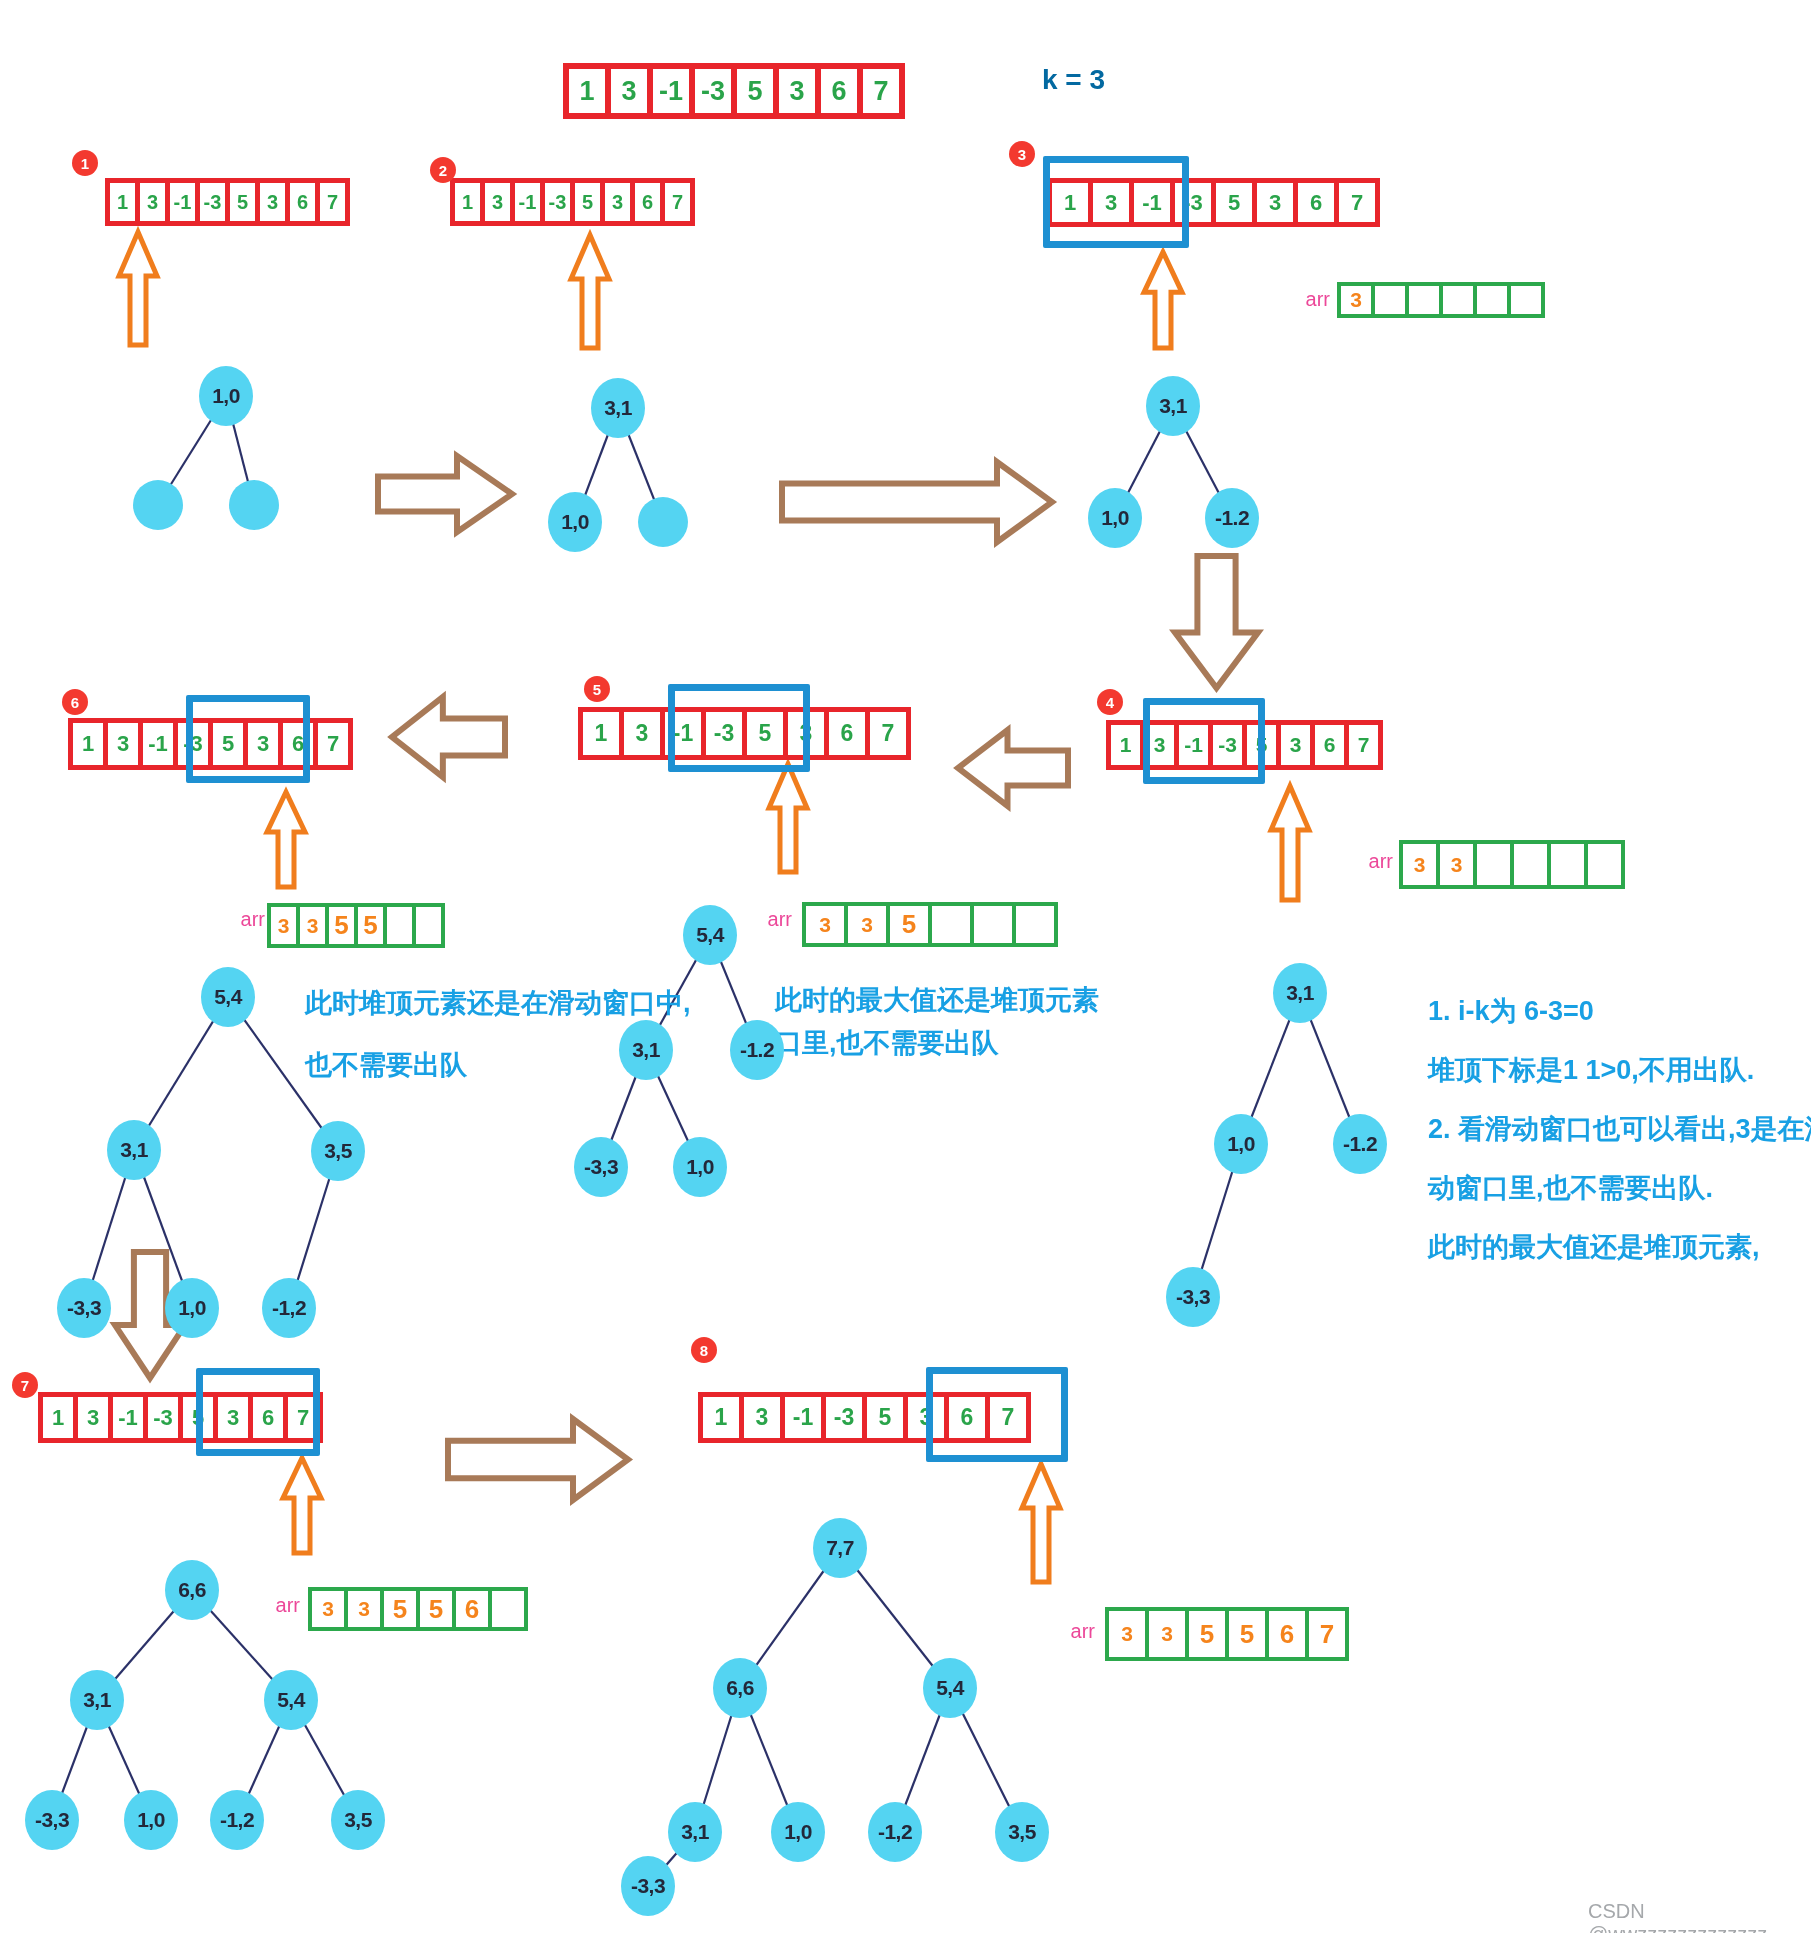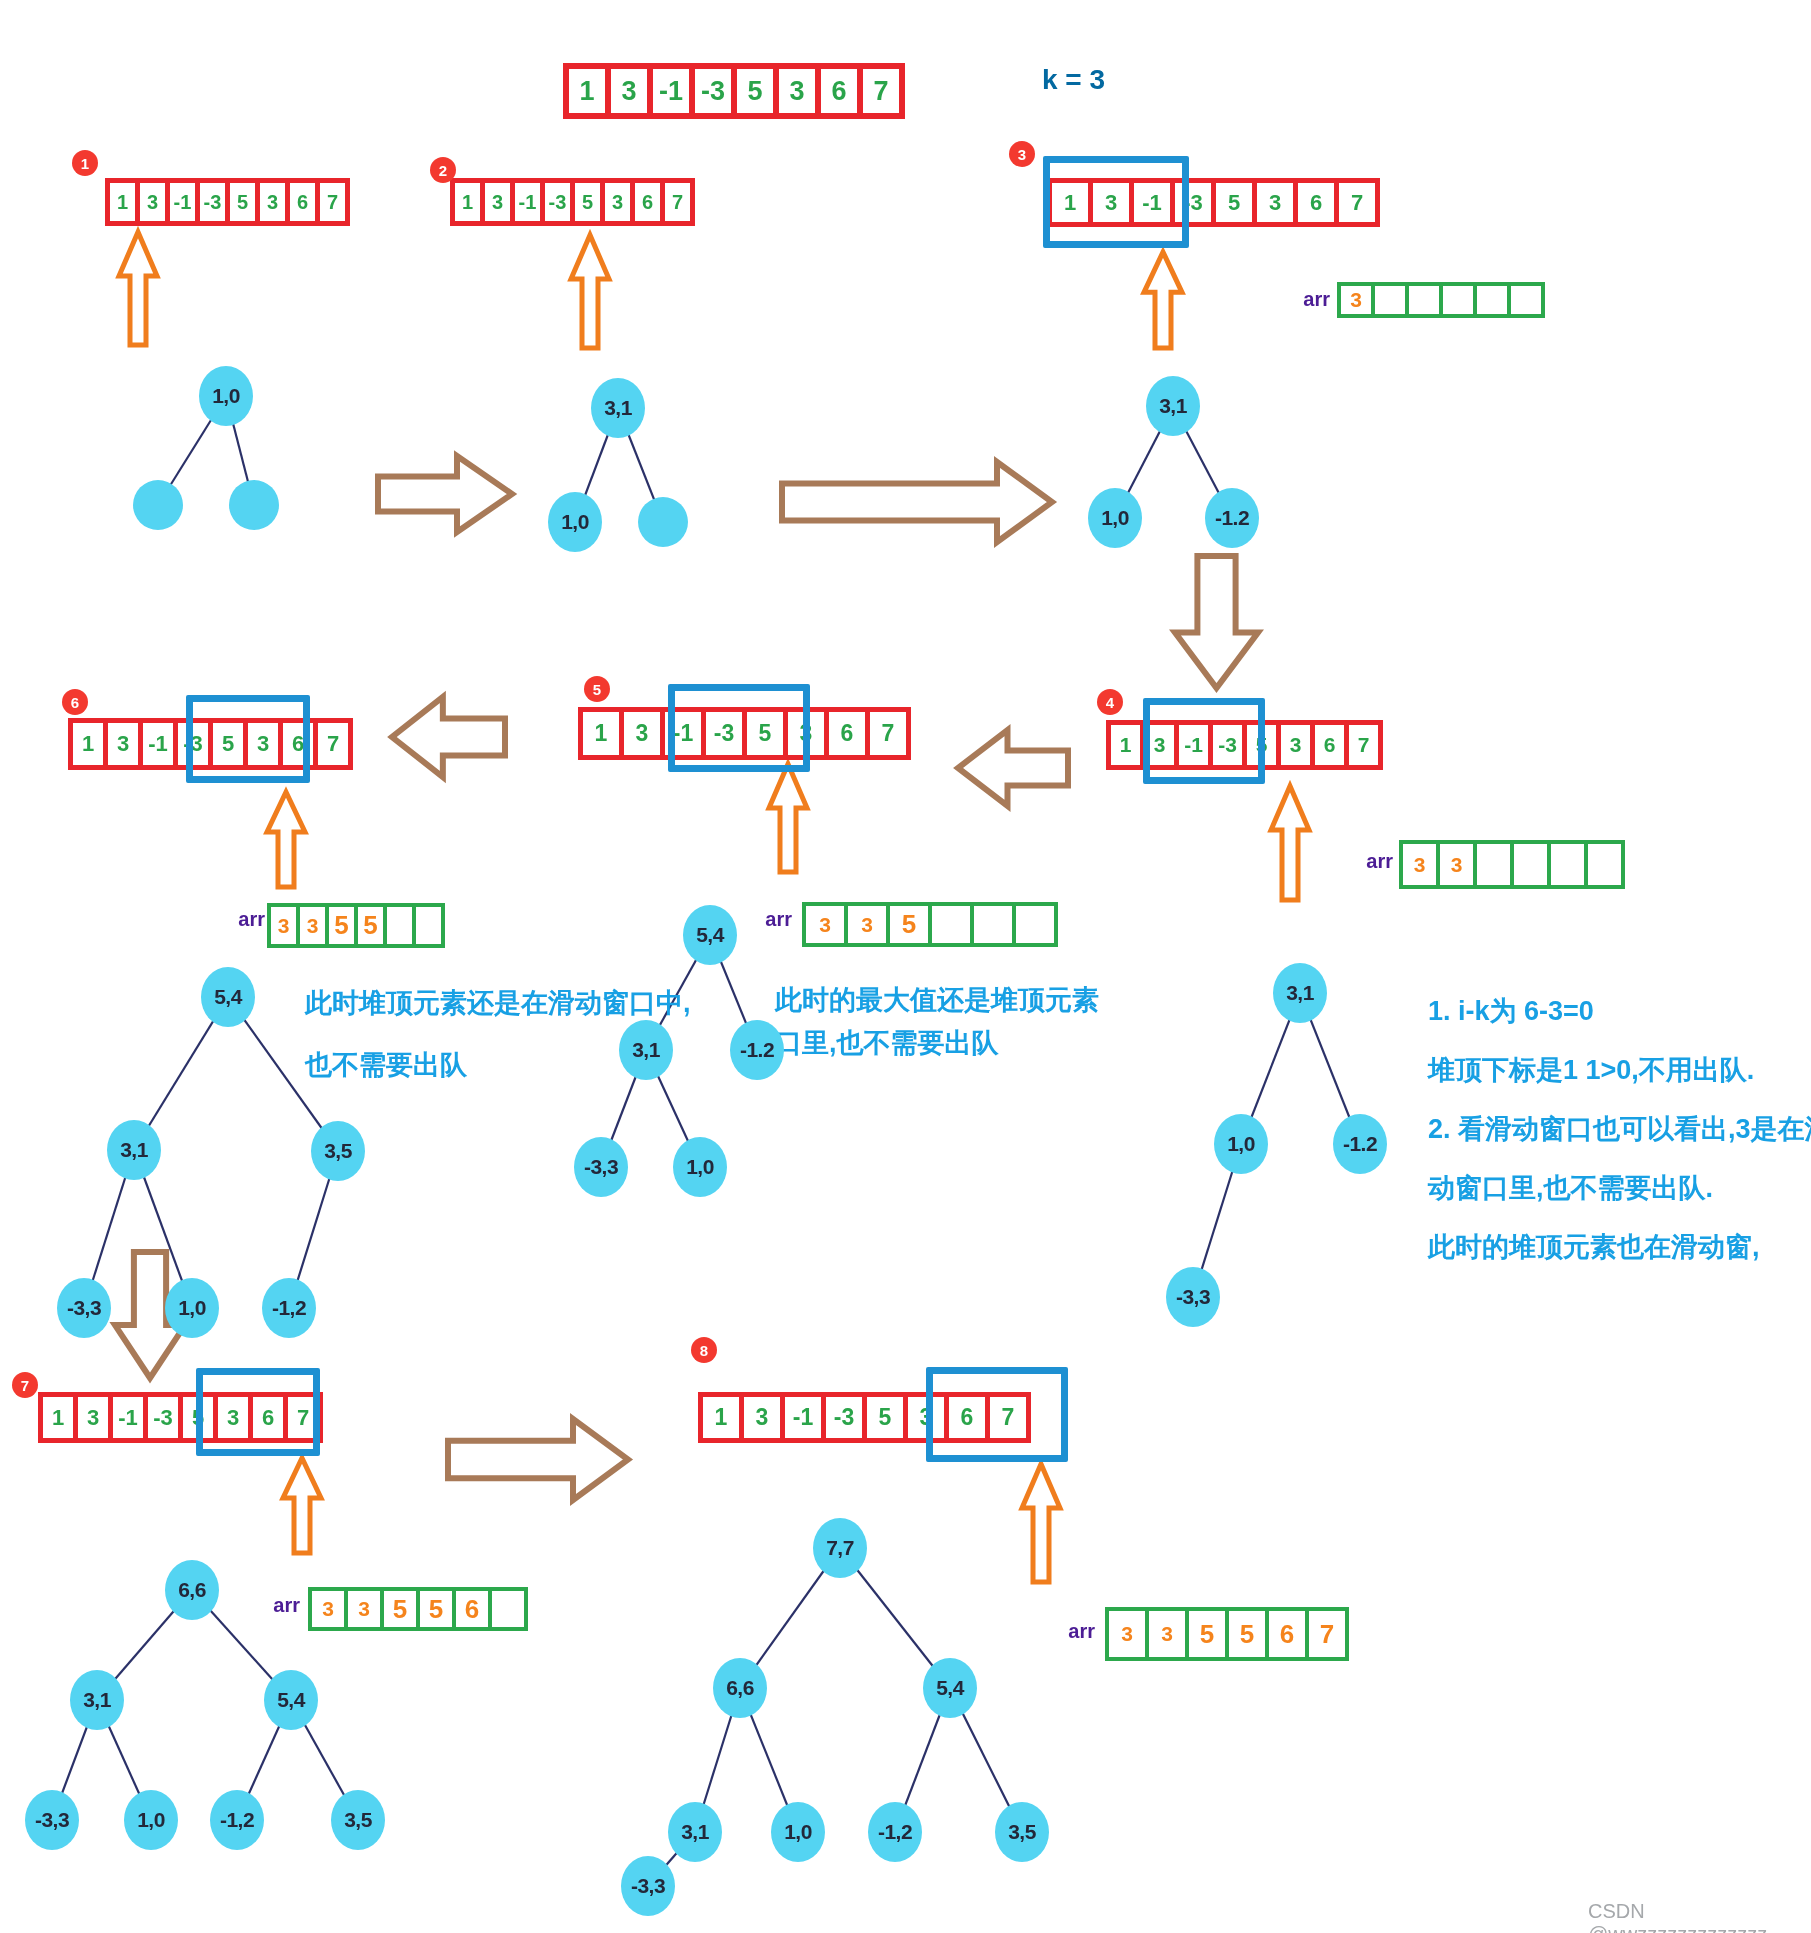--- a/index.html
+++ b/index.html
@@ -14,21 +14,21 @@
   .bw6 .rcell{border-width:6px;}
   .bw6 .rcell+.rcell{margin-left:-6px;}
   .gcell{box-sizing:border-box;border:4px solid #2ca84c;background:#fff;display:flex;
          align-items:center;justify-content:center;color:#f5841c;font-weight:bold;}
   .gcell+.gcell{margin-left:-4px;}
   .badge{position:absolute;width:26px;height:26px;border-radius:50%;background:#f3392f;color:#fff;
          font-size:15px;font-weight:bold;display:flex;align-items:center;justify-content:center;z-index:4;}
   .node{position:absolute;background:#54d4f2;border-radius:50%;display:flex;align-items:center;
         justify-content:center;font-weight:bold;color:#23283a;font-size:21px;letter-spacing:-0.5px;z-index:3;}
   .win{position:absolute;border:7px solid #1e90d2;border-radius:2px;z-index:5;pointer-events:none;}
-  .arrlabel{position:absolute;color:#4c1d95;font-weight:bold;font-size:20px;width:50px;
+  .arrlabel{position:absolute;color:#ec4899;font-weight:normal;font-size:20px;width:50px;
             text-align:right;z-index:2;}
   .ann{position:absolute;color:#18a0e4;font-weight:bold;white-space:nowrap;z-index:2;}
   .watermark{position:absolute;left:1588px;top:1900px;color:#a5a8ab;font-size:20px;z-index:2;}
   .wm-u{text-decoration:underline;}
 </style>
 </head>
 <body>
 
 <div id="canvas">
   <svg id="lines-svg" width="1811" height="1933">
@@ -279,14 +279,14 @@
     <div class="node" style="width: 54px; height: 60px; left: 995px; top: 1802px;">3,5</div>
     <div class="node" style="width: 54px; height: 60px; left: 621px; top: 1856px;">-3,3</div>
     <div class="ann" style="left: 305px; top: 985px; font-size: 27px;">此时堆顶元素还是在滑动窗口中,</div>
     <div class="ann" style="left: 305px; top: 1047px; font-size: 27px;">也不需要出队</div>
     <div class="ann" style="left: 775px; top: 982px; font-size: 27px;">此时的最大值还是堆顶元素</div>
     <div class="ann" style="left: 775px; top: 1025px; font-size: 27px;">口里,也不需要出队</div>
     <div class="ann" style="left: 1428px; top: 993px; font-size: 27px;">1. i-k为 6-3=0</div>
     <div class="ann" style="left: 1428px; top: 1052px; font-size: 27px;">堆顶下标是1 1&gt;0,不用出队.</div>
     <div class="ann" style="left: 1428px; top: 1111px; font-size: 27px;">2. 看滑动窗口也可以看出,3是在滑</div>
     <div class="ann" style="left: 1428px; top: 1170px; font-size: 27px;">动窗口里,也不需要出队.</div>
-    <div class="ann" style="left: 1428px; top: 1229px; font-size: 27px;">此时的堆顶元素也在滑动窗,</div>
+    <div class="ann" style="left: 1428px; top: 1229px; font-size: 27px;">此时的最大值还是堆顶元素,</div>
   </div>
 
 </body></html>

